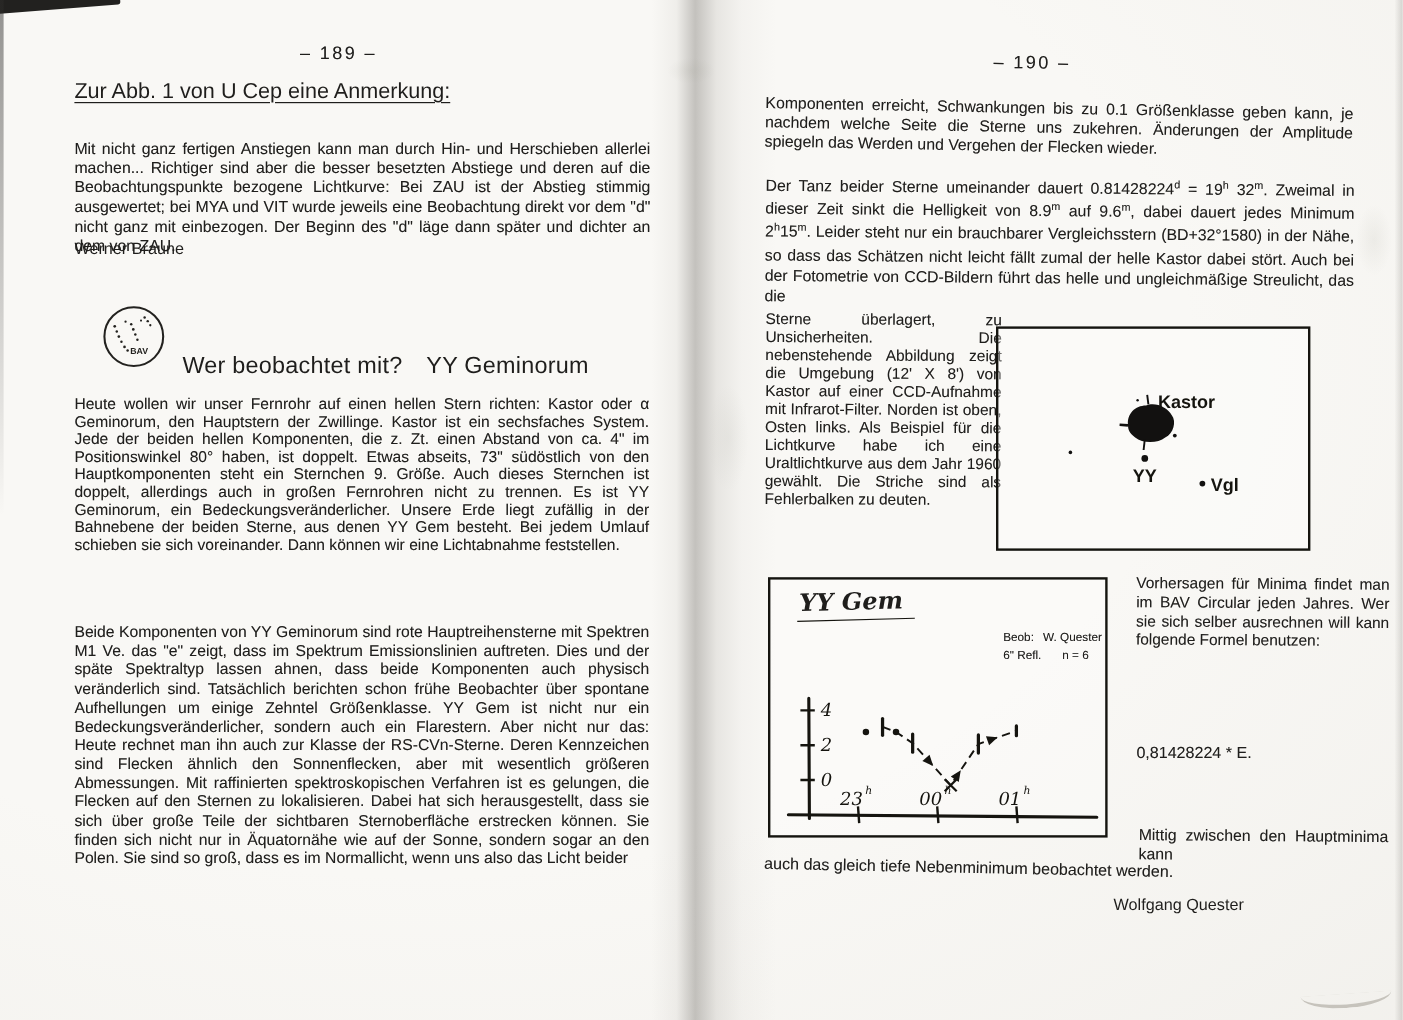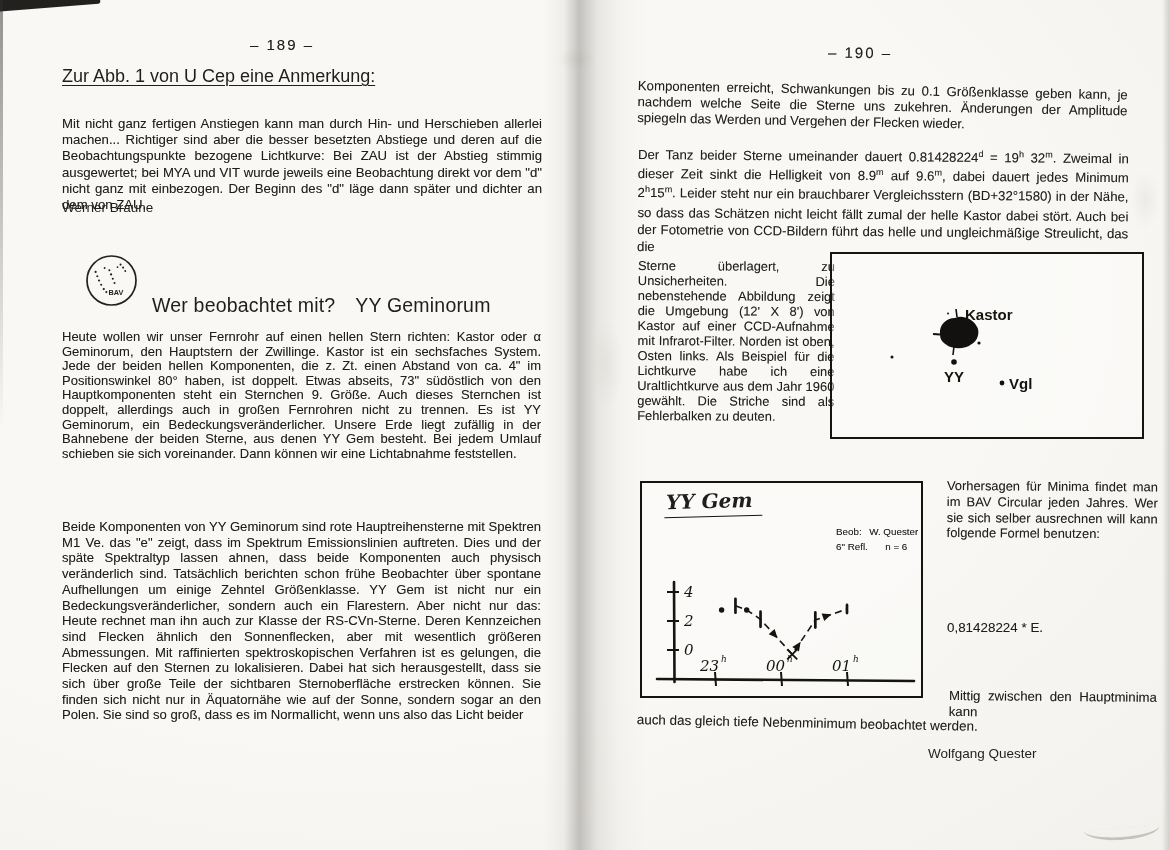--- a/index.html
+++ b/index.html
@@ -26,21 +26,21 @@
   .sig-l{left:62px;top:200px;width:450px;text-align:left}
   .logo{left:84px;top:253px}
   .art-head{left:152px;top:294px;font-size:19.5px;letter-spacing:.2px}
   .para1-l{left:62px;top:330px;width:479px;font-size:13px;line-height:14.6px}
   .para2-l{left:62px;top:519px;width:479px;font-size:13.1px;line-height:15.7px}
   
   .rp1{left:638px;top:78px;width:490px;font-size:13.2px;line-height:16px;transform:rotate(1.1deg);transform-origin:left top}
   .rp2{left:638px;top:146px;width:491px;font-size:13.2px;line-height:17.2px;transform:rotate(.5deg);transform-origin:left top}
   .sup{font-size:9px;position:relative;top:-5px}
   .side-col{left:638px;top:258px;width:197px;font-size:12.9px;line-height:15px;transform:rotate(.3deg);transform-origin:left top}
-  .fig-ccd{left:830px;top:252px;width:314px;height:187px;border:2.5px solid #15140f;background:rgba(255,255,255,.35)}
+  .fig-ccd{left:830px;top:272px;width:262px;height:187px;border:2.5px solid #15140f;background:rgba(255,255,255,.35)}
   .fig-lc{left:640px;top:481px;width:283px;height:217px;border:2px solid #15140f;background:rgba(255,255,255,.3)}
   .lc-title{position:absolute;left:22px;top:6px;font-family:"DejaVu Serif",serif;font-style:italic;font-weight:bold;font-size:20px;border-bottom:1.6px solid #15140f;padding:0 10px 3px 2px;transform:rotate(-1.5deg)}
   .lc-head{position:absolute;top:42px;font-size:9.8px;line-height:14.5px;white-space:nowrap;text-shadow:0 0 .4px rgba(30,30,30,.4)}
   .lc-head-left{left:13px}
   .lc-head-left div:nth-child(2){padding-left:17px}
   .lc-head-right{left:194px}
   #lc-svg{position:absolute;inset:0;width:283px;height:217px}
   .hand{font-family:"DejaVu Serif",serif;font-style:italic;font-size:15px;fill:#15140f}
   .hand-sup{font-family:"DejaVu Serif",serif;font-style:italic;font-size:9px;fill:#15140f}
   .ccd-lab{font-family:"Liberation Sans",sans-serif;font-weight:bold;font-size:15px;fill:#15140f}

